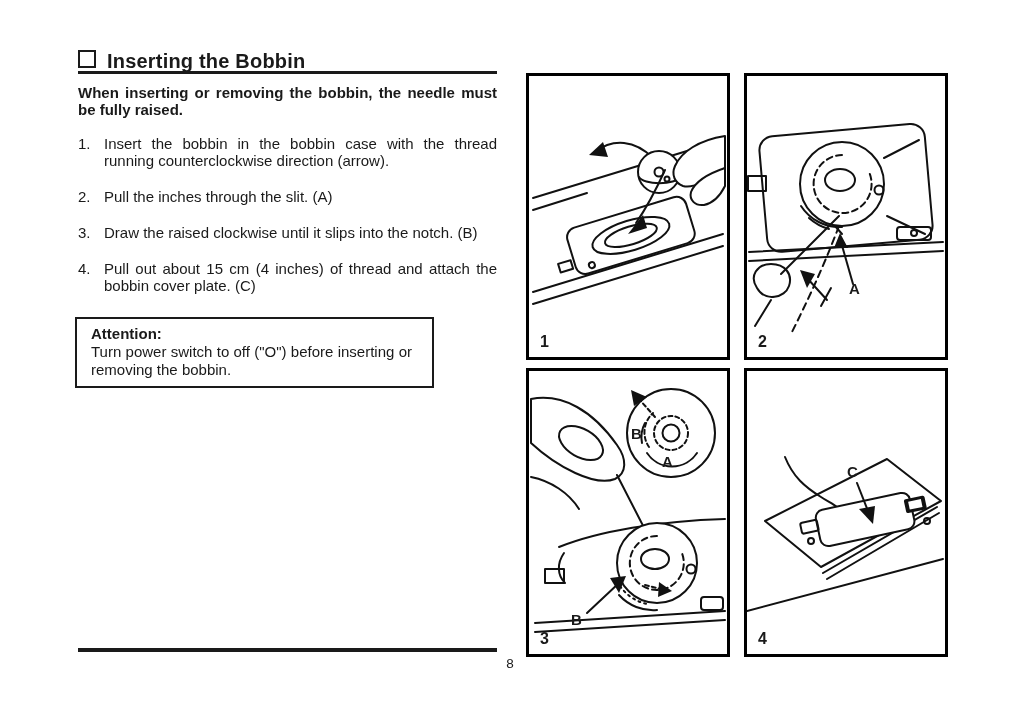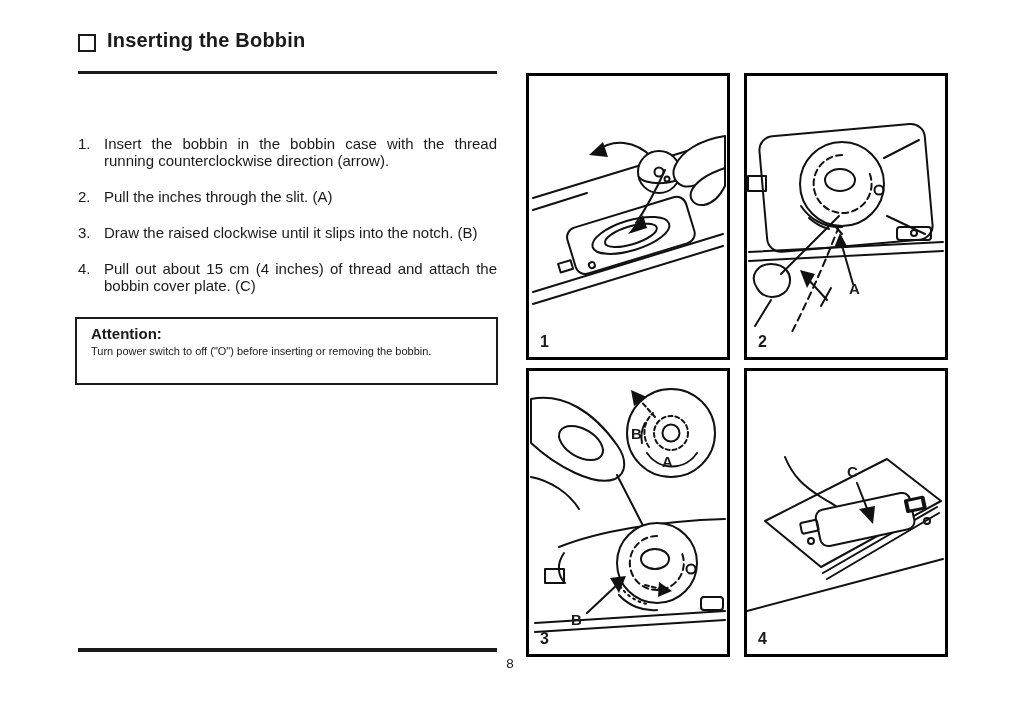--- a/index.html
+++ b/index.html
@@ -2,40 +2,40 @@
 <html><head>
 <meta charset="utf-8">
 <style>
   * { margin: 0; padding: 0; box-sizing: border-box; }
   html, body { width: 1024px; height: 721px; background: #ffffff; overflow: hidden; }
   body { font-family: "Liberation Sans", sans-serif; color: #1a1a1a; position: relative; }
 
   .page { position: absolute; inset: 0; background: #fff; }
 
   
-  .heading { position: absolute; left: 78px; top: 29px; width: 419px; display: flex; align-items: flex-end; }
+  .heading { position: absolute; left: 78px; top: 50px; width: 419px; display: flex; align-items: flex-start; }
   .heading .box-icon { display: inline-block; width: 18px; height: 18px; border: 2.5px solid #1a1a1a; margin-right: 11px; flex: 0 0 auto; }
   .heading .title { font-size: 20px; font-weight: bold; letter-spacing: 0.2px; }
 
   .title-rule { position: absolute; left: 78px; top: 71px; width: 419px; height: 3px; background: #1a1a1a; }
 
   .intro { position: absolute; left: 78px; top: 84px; width: 419px;
            font-size: 15px; line-height: 17px; font-weight: bold;
            text-align: justify; text-align-last: left; }
 
   .steps { position: absolute; left: 78px; top: 135px; width: 419px; list-style: none; }
   .steps li { position: relative; padding-left: 26px; margin-bottom: 19px;
               font-size: 15px; line-height: 17px; }
   .steps li .num { position: absolute; left: 0; top: 0; }
   .steps li .txt { display: block; text-align: justify; text-align-last: left; }
 
-  .attention { position: absolute; left: 75px; top: 317px; width: 423px; min-height: 68px;
+  .attention { position: absolute; left: 75px; top: 317px; width: 359px; min-height: 68px;
                border: 2px solid #1a1a1a; padding: 6px 20px 8px 14px; }
   .attention .att-title { font-size: 15px; line-height: 18px; font-weight: bold; }
-  .attention .att-text { font-size: 11px; line-height: 17.5px; text-align: justify; text-align-last: left; }
+  .attention .att-text { font-size: 15px; line-height: 17.5px; text-align: justify; text-align-last: left; }
 
   .footer-rule { position: absolute; left: 78px; top: 648px; width: 419px; height: 4px; background: #1a1a1a; }
   .page-number { position: absolute; left: 496px; top: 656px; width: 28px; text-align: center; font-size: 13.5px; }
 
   
   .panel { position: absolute; border: 3px solid #000; background: #fff; }
   .panel-1 { left: 526px; top: 73px;  width: 204px; height: 287px; }
   .panel-2 { left: 744px; top: 73px;  width: 204px; height: 287px; }
   .panel-3 { left: 526px; top: 368px; width: 204px; height: 289px; }
   .panel-4 { left: 744px; top: 368px; width: 204px; height: 289px; }
@@ -58,20 +58,21 @@
 <body>
 
 <div class="page">
 
   <div class="heading">
     <span class="box-icon"></span>
     <span class="title">Inserting the Bobbin</span>
   </div>
   <div class="title-rule"></div>
 
+  <p class="intro">When inserting or removing the bobbin, the needle must be fully raised.</p>
 
   <ol class="steps">
     <li>
       <span class="num">1.</span>
       <span class="txt">Insert the bobbin in the bobbin case with the thread running counterclockwise direction (arrow).</span>
     </li>
     <li>
       <span class="num">2.</span>
       <span class="txt">Pull the inches through the slit. (A)</span>
     </li>

